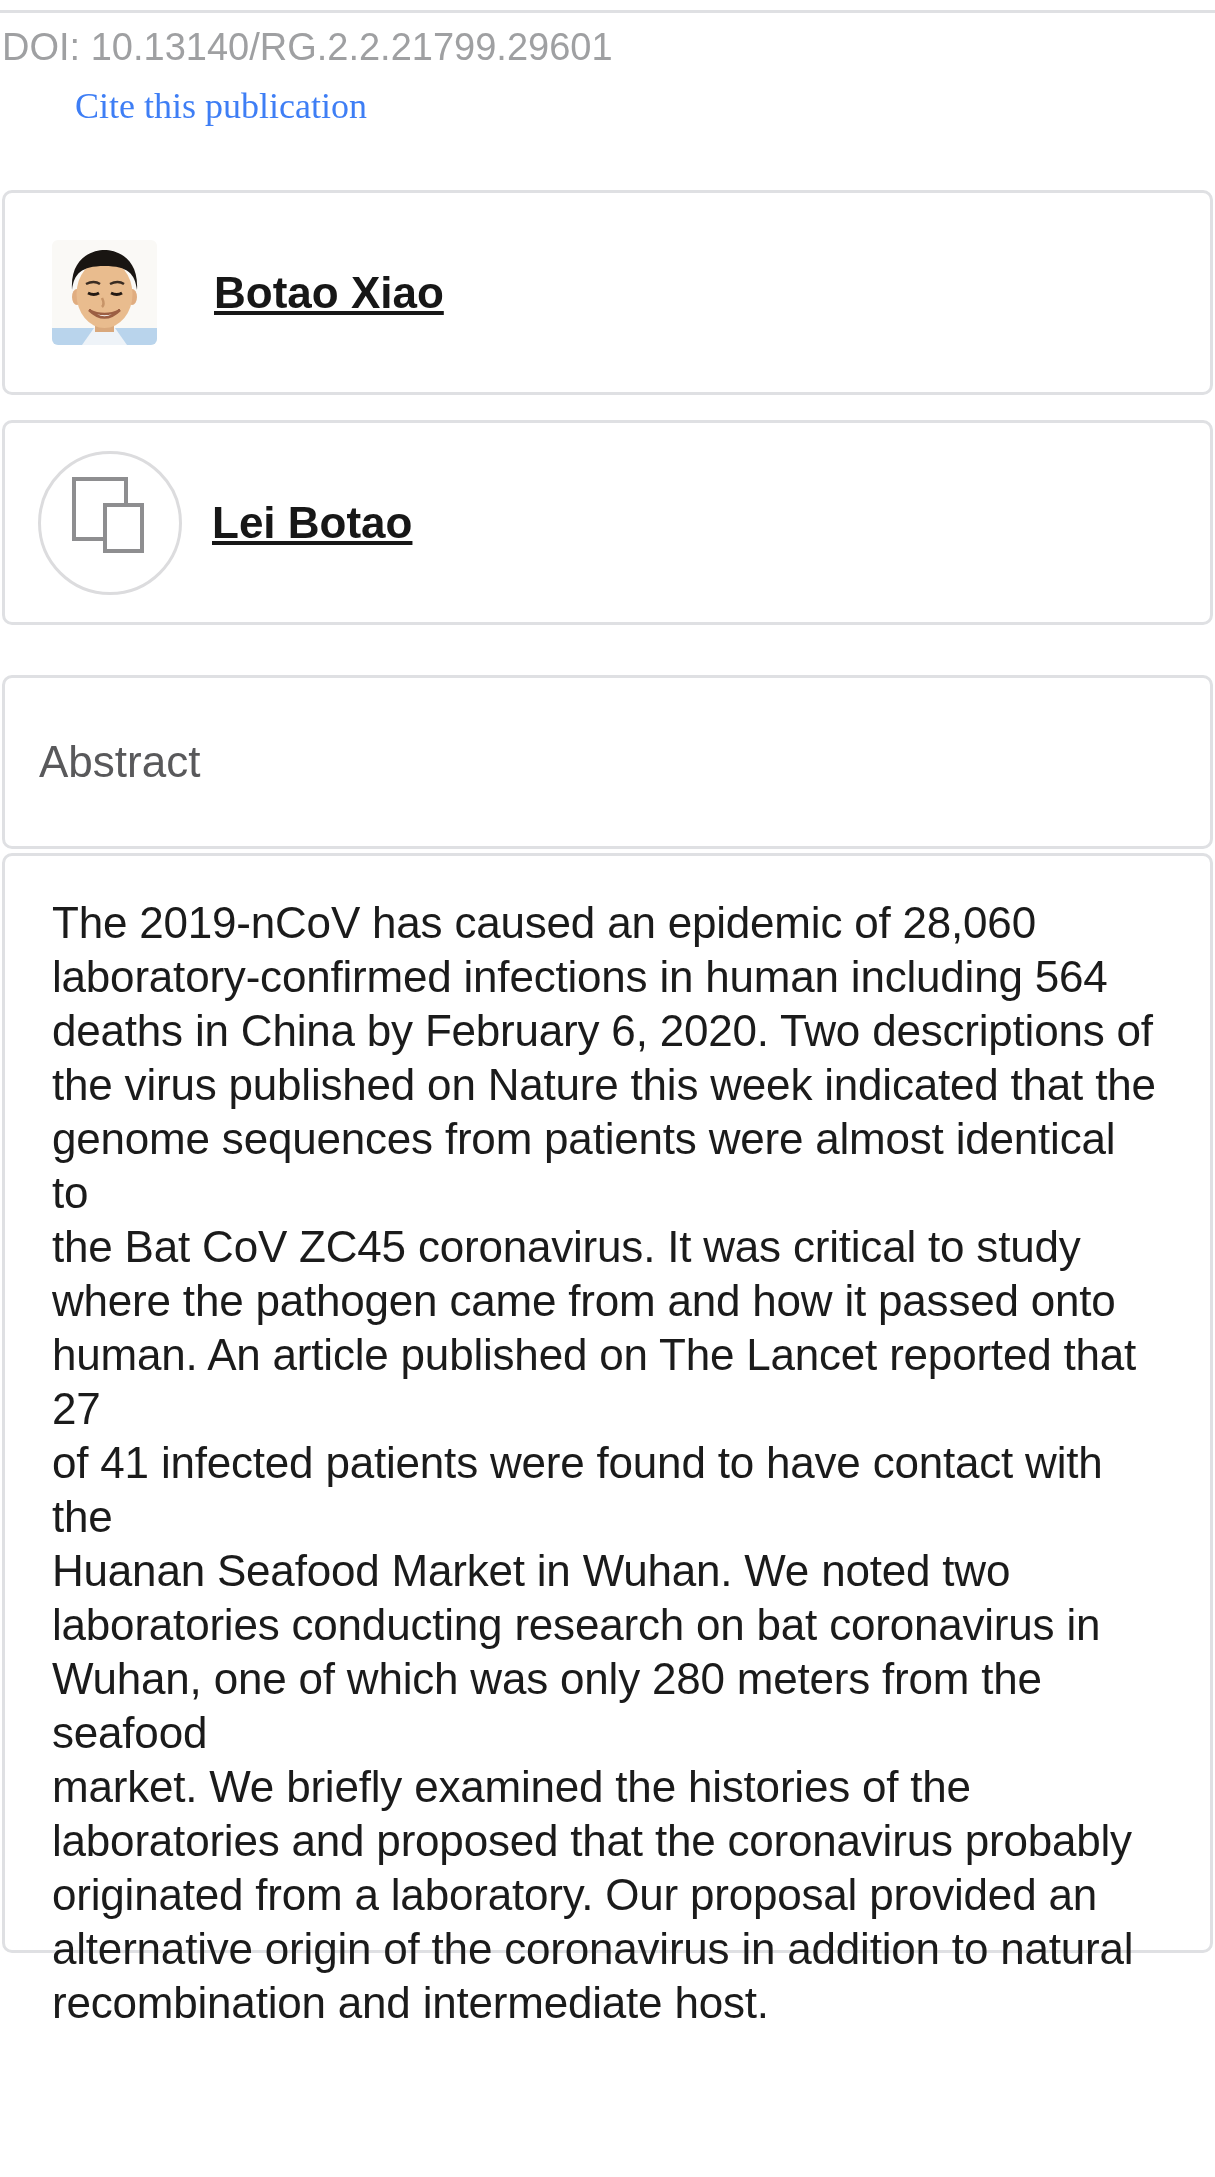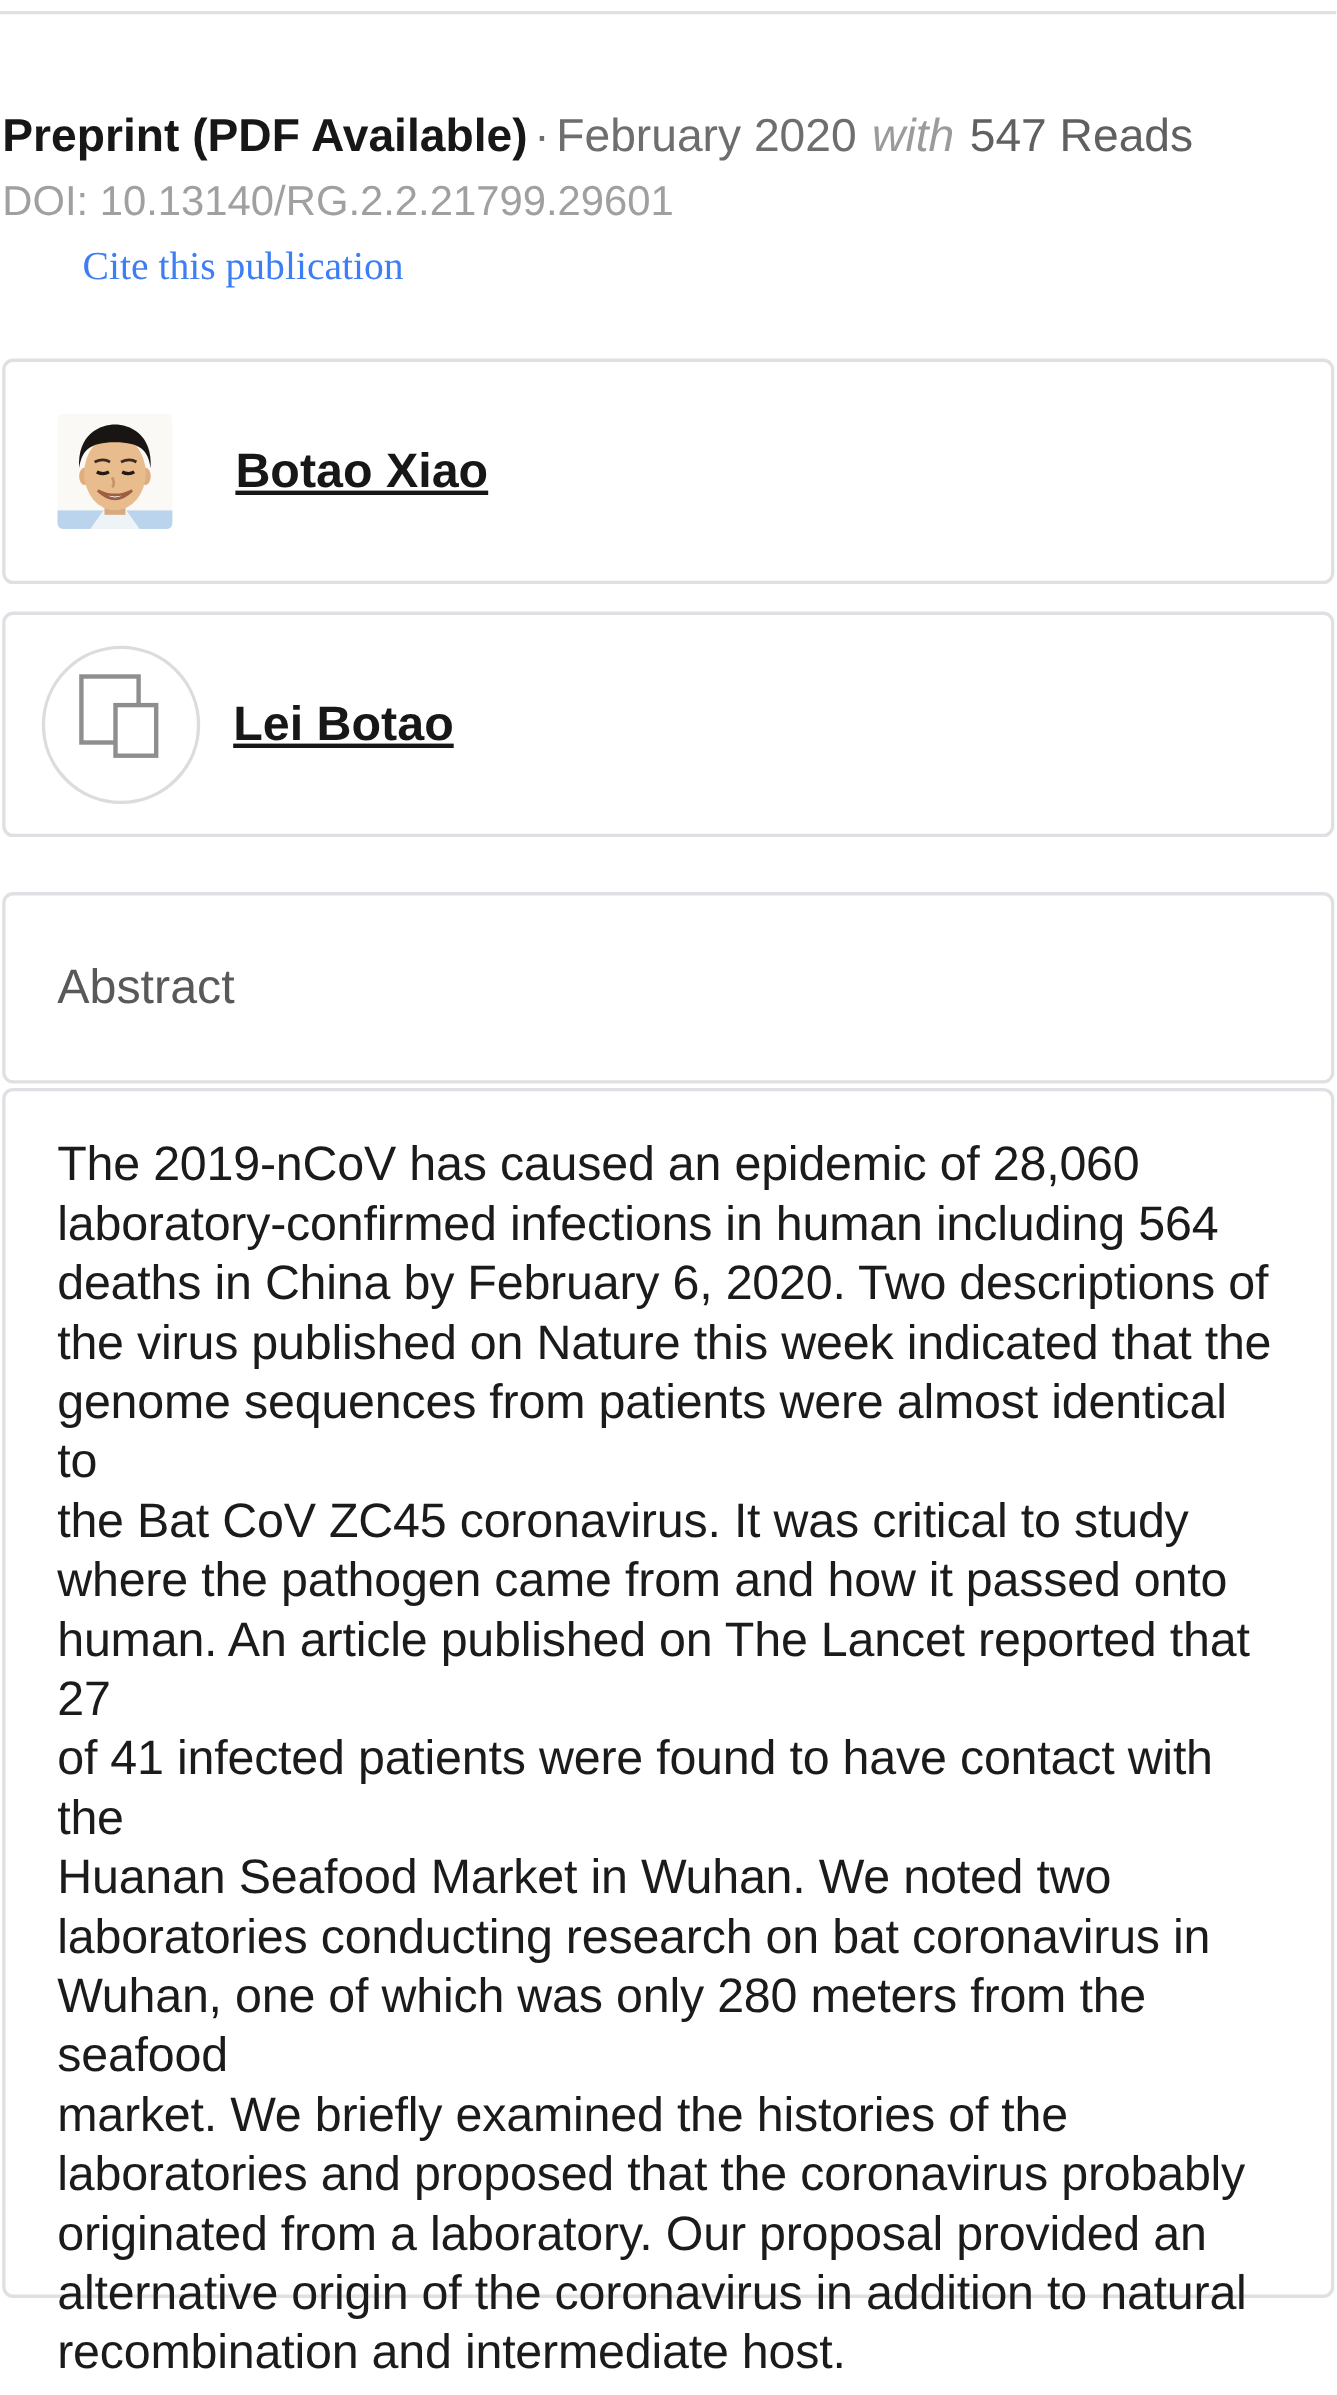--- a/index.html
+++ b/index.html
@@ -35,36 +35,33 @@
   .avatar-placeholder{
     width:144px;height:144px;margin-left:33px;border-radius:50%;
     border:3px solid #dcdcde;box-sizing:border-box;flex:0 0 auto;
     display:flex;align-items:center;justify-content:center;background:#fff;
   }
   .author-info{margin-left:57px;text-decoration:underline;}
   .author-info.second{margin-left:30px;}
   .author-name{font-size:44px;font-weight:bold;line-height:55px;color:var(--text-black);}
   .author-affil{margin-top:6px;margin-left:52px;font-size:43px;line-height:51px;color:var(--affil-gray);}
   .abstract-head-card{margin-top:50px;height:174px;display:flex;align-items:center;}
-  .abstract-heading{padding-left:47px;font-size:44px;color:var(--heading-gray);}
+  .abstract-heading{padding-left:34px;font-size:44px;color:var(--heading-gray);}
   .abstract-body-card{margin-top:4px;height:1100px;padding:40px 47px;}
   .abstract-text{
     font-size:44px;line-height:54px;color:#1b1b1b;white-space:pre-line;
     letter-spacing:-0.2px;
   }
 </style>
 </head>
 <body>
 
 <div class="top-divider"></div>
 
 <div class="header">
-  <div class="meta-line">
-    <span class="meta-type">Preprint (PDF Available)</span><span class="meta-dot">·</span><span class="meta-date">February 2020</span><span class="meta-with">with</span><span class="meta-reads">547 Reads</span>
-  </div>
   <div class="doi">DOI: 10.13140/RG.2.2.21799.29601</div>
   <a class="cite-link">Cite this publication</a>
 </div>
 
 <div class="card author-card">
   <div class="avatar-photo">
     <svg width="105" height="105" viewBox="0 0 105 105" xmlns="http://www.w3.org/2000/svg">
       <rect x="0" y="0" width="105" height="105" fill="#faf9f6"></rect>
       <rect x="0" y="88" width="105" height="17" fill="#b9d4ec"></rect>
       <path d="M30,105 L42,88 L63,88 L75,105 Z" fill="#eef3f8"></path>

